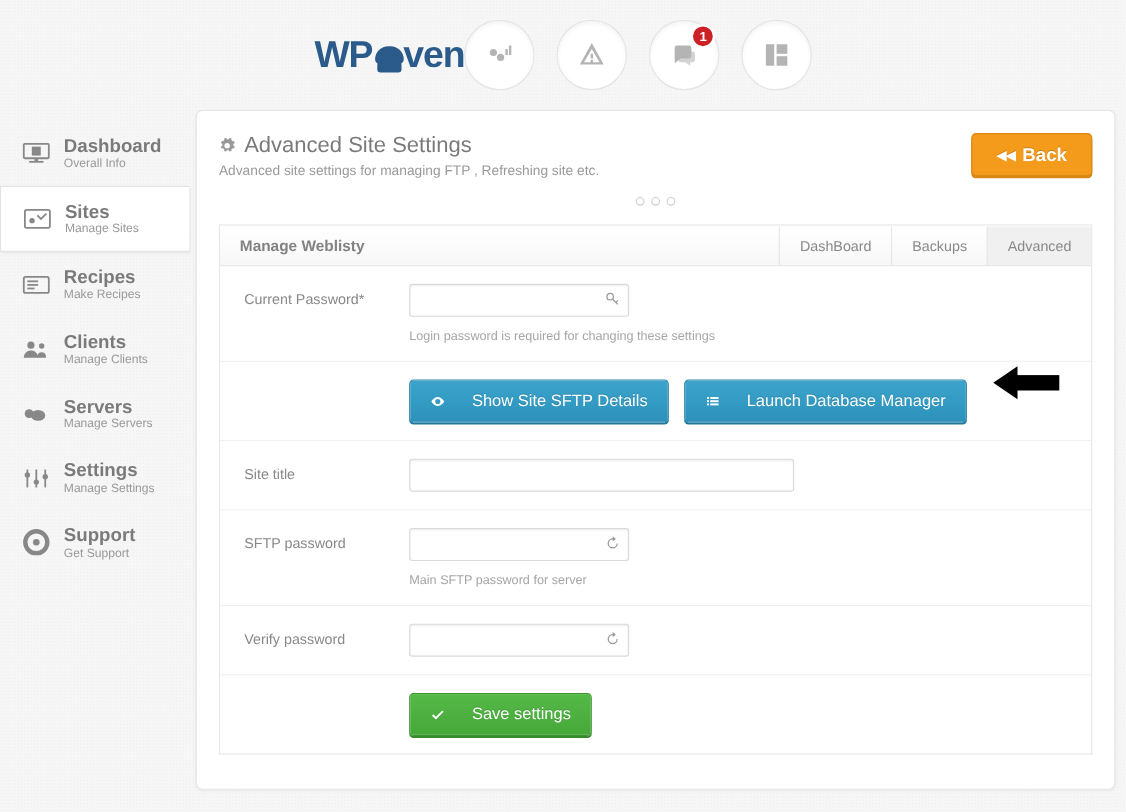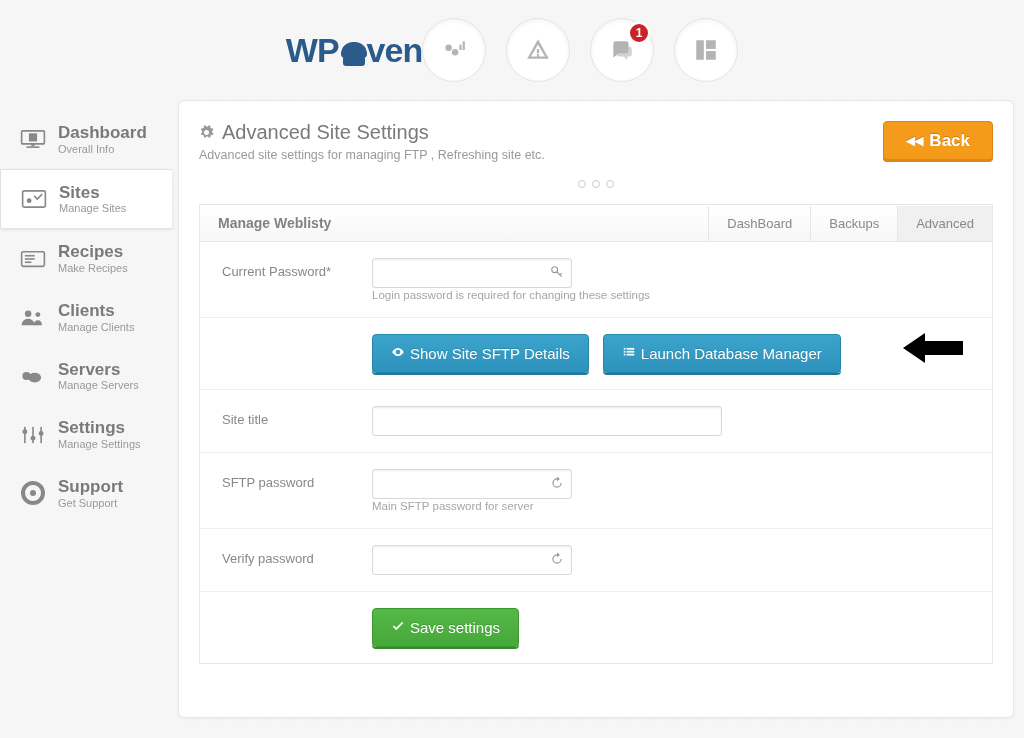--- a/index.html
+++ b/index.html
@@ -40,22 +40,22 @@
 .frow{display:flex;align-items:flex-start;padding:16px 22px;border-bottom:1px solid #f0f0f0}
 .frow:last-child{border-bottom:none}
 .flabel{width:150px;font-size:13px;color:#888;padding-top:6px}
 .fcontrol{flex:1}
 .fcontrol input[type=text],.fcontrol input[type=password]{border:1px solid #d9d9d9;border-radius:3px;box-shadow:inset 0 1px 2px rgba(0,0,0,.08);padding:6px 28px 6px 8px;font-size:13px;height:30px}
 .inp-md{width:200px}
 .inp-lg{width:350px}
 .inp-ro{background:#f0f0f0;width:160px}
 .inp-wrap{position:relative;display:inline-block}
 .inp-icon{position:absolute;right:8px;top:7px;width:14px;height:14px;fill:#999}
-.hint{font-size:11.5px;color:#a6a6a6;margin-top:1px}
-.btn{border-radius:4px;padding:10px 18px;font-size:15px;color:#fff;cursor:pointer;display:inline-flex;gap:5px;font-weight:500;text-shadow:0 -1px 0 rgba(0,0,0,.15);border:1px solid}
+.hint{font-size:11.5px;color:#a6a6a6;margin-top:12px}
+.btn{border-radius:4px;padding:10px 18px;font-size:15px;color:#fff;cursor:pointer;display:inline-flex;align-items:center;gap:24px;font-weight:500;text-shadow:0 -1px 0 rgba(0,0,0,.15);border:1px solid}
 .btn-blue{background:linear-gradient(#3ca4cc,#2c92bb);border-color:#2683aa;box-shadow:0 2px 0 #22789c}
 .btn-green{background:linear-gradient(#55b948,#45a838);border-color:#3c9530;box-shadow:0 2px 0 #358a2a}
 .arrow{position:absolute;right:50px;top:232px;width:60px;height:30px}
 .arrow-body{position:absolute;right:0;top:8px;width:40px;height:14px;background:#000}
 .arrow-head{position:absolute;left:0;top:0;width:0;height:0;border-top:15px solid transparent;border-bottom:15px solid transparent;border-right:22px solid #000}
 .bi{width:14px;height:14px;fill:#fff}
 </style>
 </head>
 <body>
 

